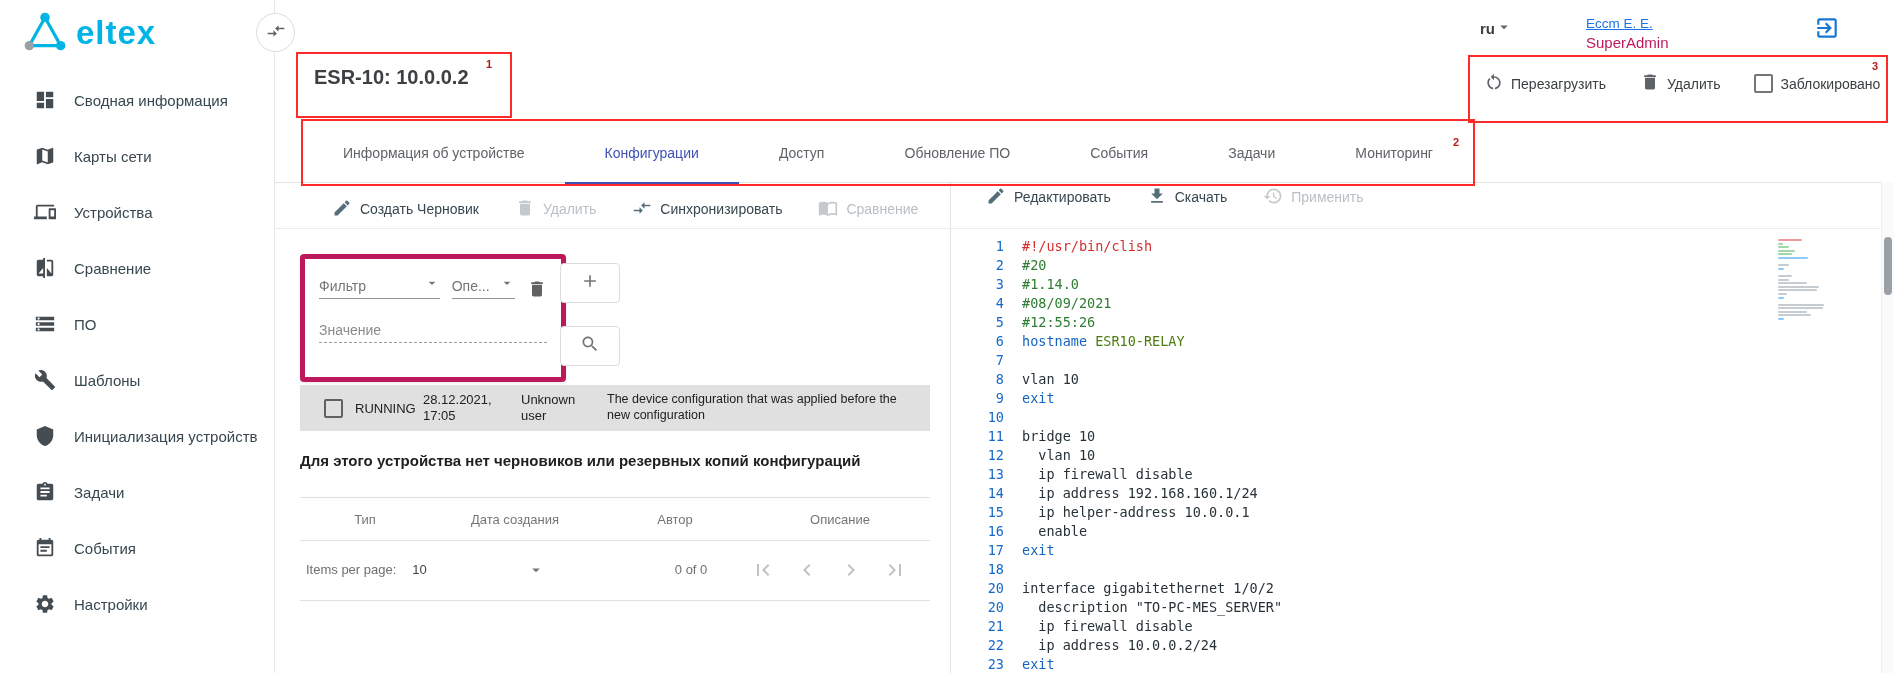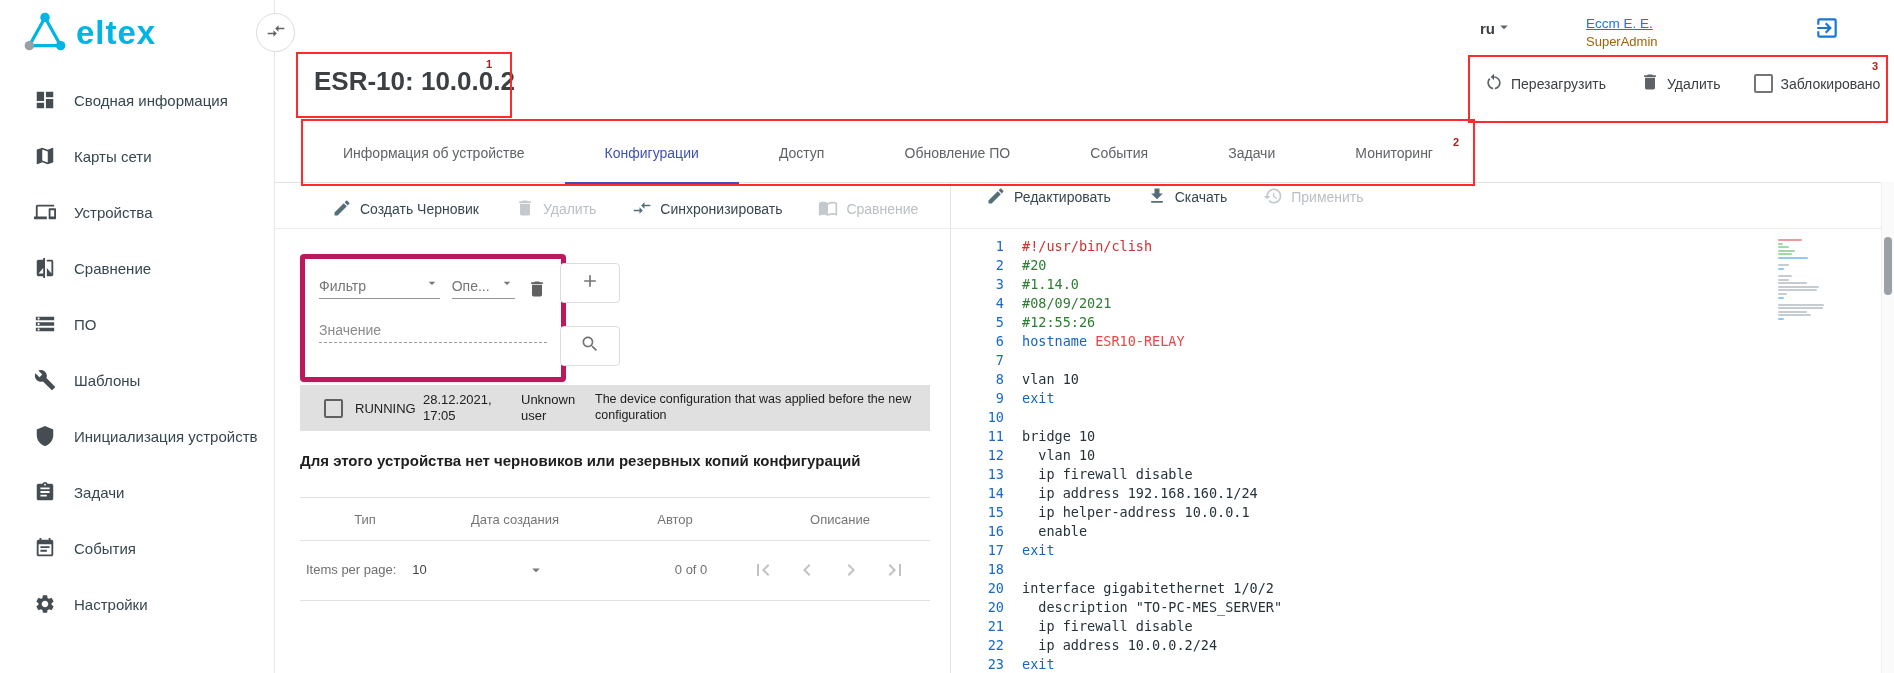--- a/index.html
+++ b/index.html
@@ -14,36 +14,36 @@
   #logo .brand-text{font-size:33px;font-weight:700;color:#00b4e6;letter-spacing:1px;line-height:42px;}
   #sidebar-vline{left:274px;top:0;bottom:0;width:1px;background:#e6e6e6;z-index:1;}
   #sidebar-toggle{left:256px;top:13px;width:37px;height:37px;border-radius:50%;
     border:1px solid #dadce0;background:#fff;display:flex;align-items:center;justify-content:center;
     z-index:3;cursor:pointer;color:#5f6368;}
   #sidebar-toggle svg{width:20px;height:20px;}
   #lang{left:1480px;top:18px;display:flex;align-items:center;gap:0;font-size:15px;color:#3c4043;cursor:pointer;font-weight:bold;}
   #lang svg{width:18px;height:18px;color:#5f6368;}
   #user{left:1538px;top:16px;display:flex;flex-direction:column;gap:3px;margin-left:48px;}
   #user a{font-size:13.5px;color:#1a73e8;text-decoration:underline;}
-  #user .role{font-size:13px;color:#a16207;}
+  #user .role{font-size:15px;color:#be185d;}
   #logout{left:1814px;top:15px;width:26px;height:26px;color:#1976d2;cursor:pointer;}
   #logout svg{width:26px;height:26px;}
 
   
   .annot{border:2px solid #ff2b2b;z-index:5;pointer-events:none;}
   .annot .annot-num{position:absolute;font-size:11px;font-weight:700;color:#b71c1c;}
   #box1{left:296px;top:52px;width:212px;height:62px;}
   #box1 .annot-num{top:4px;right:18px;}
   #box3{left:1468px;top:55px;width:416px;height:64px;}
   #box3 .annot-num{top:3px;right:8px;}
   #tabs-box{left:301px;top:119px;width:1170px;height:63px;border:2px solid #ff2b2b;z-index:4;}
   #tabs-box .annot-num{top:15px;right:14px;position:absolute;font-size:11px;font-weight:700;color:#b71c1c;}
 
   
-  #page-title{left:314px;top:66px;font-size:26px;font-weight:700;color:#3c4043;}
+  #page-title{left:314px;top:66px;font-size:20px;font-weight:700;color:#3c4043;}
   #device-actions{left:1484px;top:72px;display:flex;align-items:center;gap:34px;z-index:2;}
   .act-btn{display:flex;align-items:center;gap:7px;font-size:14px;font-weight:500;color:#3c4043;cursor:pointer;white-space:nowrap;}
   .act-btn svg{width:20px;height:20px;color:#5f6368;}
 
   
   #sidebar{left:0;top:72px;width:274px;bottom:0;}
   .side-item{height:56px;display:flex;align-items:center;padding-left:34px;gap:18px;cursor:pointer;}
   .side-icon{width:22px;height:22px;color:#454c52;flex:0 0 22px;}
   .side-icon svg{width:22px;height:22px;}
   .side-label{font-size:15px;color:#37474f;}
@@ -90,21 +90,21 @@
   #add-filter-btn{left:560px;top:263px;}
   #search-filter-btn{left:560px;top:326px;}
 
   
   #running-row{left:300px;top:385px;width:630px;height:46px;background:#e0e0e0;display:flex;align-items:center;font-size:13px;color:#212121;}
   .checkbox{width:15px;height:15px;border:2px solid #616161;border-radius:2px;background:transparent;flex:0 0 15px;cursor:pointer;}
   #running-row .checkbox{margin-left:24px;}
   .rr-type{margin-left:12px;width:64px;}
   .rr-date{margin-left:4px;width:88px;line-height:1.25;}
   .rr-author{margin-left:10px;width:74px;line-height:1.25;}
-  .rr-desc{flex:1;padding-right:16px;line-height:1.25;font-size:12.5px;}
+  .rr-desc{margin-left:12px;flex:1;padding-right:16px;line-height:1.25;font-size:12.5px;}
 
   
   #empty-msg{left:300px;top:452px;font-size:15px;font-weight:700;color:#1f1f1f;white-space:nowrap;}
   #config-table-header{left:300px;top:497px;width:630px;height:42px;border-top:1px solid #e0e0e0;border-bottom:1px solid #e0e0e0;
     display:grid;grid-template-columns:130px 170px 150px 180px;align-items:center;justify-items:center;
     color:#757575;font-size:13px;}
   #paginator{left:300px;top:539px;width:630px;height:61px;border-bottom:1px solid #e0e0e0;display:flex;align-items:center;
     font-size:13px;color:#6f6f6f;}
   #paginator .pp-label{margin-left:6px;}
   #paginator .pp-value{margin-left:16px;color:#444;}
@@ -116,21 +116,21 @@
   .pg-btn svg{width:24px;height:24px;}
 
   
   #code-gutter{left:952px;top:237px;width:52px;text-align:right;
     font-family:"DejaVu Sans Mono","Liberation Mono",monospace;font-size:13.5px;line-height:19px;color:#1669c9;}
   #code-content{left:1022px;top:237px;font-family:"DejaVu Sans Mono","Liberation Mono",monospace;
     font-size:13.5px;line-height:19px;white-space:pre;color:#263238;}
   .tok-red{color:#d32f2f;}
   .tok-green{color:#2e7d32;}
   .tok-kw{color:#1565c0;}
-  .tok-navy{color:#ef4444;}
+  .tok-navy{color:#4d7c0f;}
   .tok-plain{color:#263238;}
 
   
   #minimap{left:1778px;top:239px;width:48px;}
   .mm-line{height:2px;margin-bottom:1.6px;border-radius:1px;}
   .mm-red{background:#ef9a9a;} .mm-green{background:#a5d6a7;} .mm-kw{background:#90caf9;} .mm-plain{background:#c5ccd2;}
   #scroll-track{right:0;top:182px;width:12px;bottom:0;background:#fafafa;border-left:1px solid #f0f0f0;}
   #scroll-thumb{right:2px;top:237px;width:8px;height:58px;background:#9aa0a6;border-radius:4px;cursor:pointer;}
 </style>
 </head>

